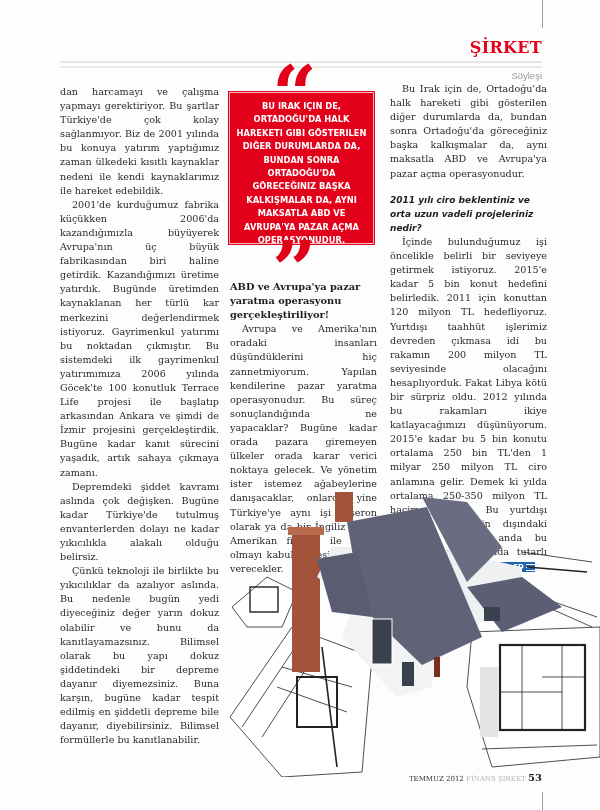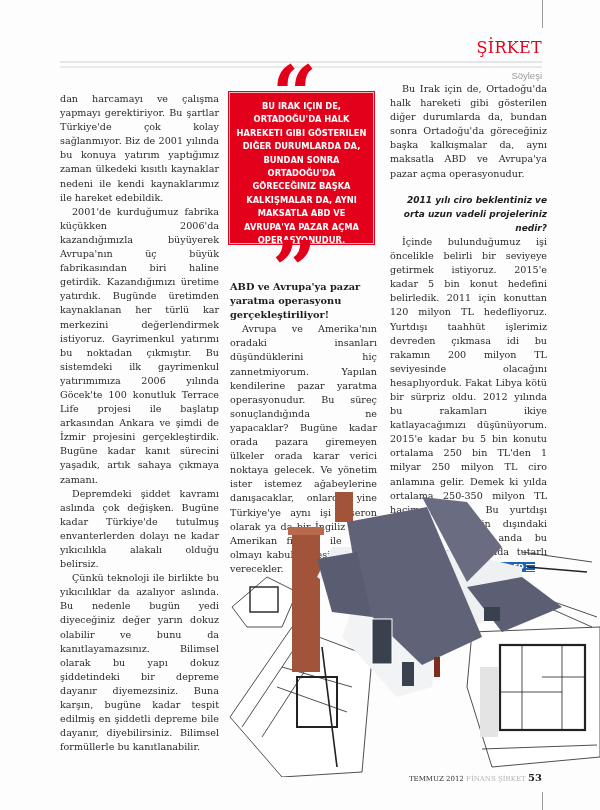--- a/index.html
+++ b/index.html
@@ -1,31 +1,31 @@
 <!DOCTYPE html>
 <html><head>
 <meta charset="utf-8">
 <style>
   html,body{margin:0;padding:0;}
   body{width:600px;height:810px;background:#fdfdfd;position:relative;overflow:hidden;
        font-family:"DejaVu Serif","Liberation Serif",serif;color:#2b2b2b;}
   .crop-mark{position:absolute;width:1px;background:#9a9a9a;}
   .section-title{position:absolute;right:58px;top:38px;font-family:"DejaVu Serif",serif;
-       font-weight:normal;font-size:16px;color:#e2001a;letter-spacing:0.3px;margin-left:24px;}
+       font-weight:bold;font-size:16px;color:#e2001a;letter-spacing:0.3px;margin-left:24px;}
   .section-rule{position:absolute;left:60px;right:58px;top:61px;height:2px;background:#e6e6e6;}
   .section-rule2{position:absolute;left:60px;right:58px;top:66px;height:2px;background:#e9e9e9;}
   .section-sub{position:absolute;right:58px;top:70px;font-family:Liberation Sans, sans-serif;
        font-size:9.5px;color:#9a9a9a;}
   .col{position:absolute;font-size:9.6px;line-height:14.1px;text-align:justify;}
   .col p{margin:0;text-indent:12px;}
   .col p.noind{text-indent:0;}
   .col .q{font-family:"DejaVu Sans",sans-serif;font-style:italic;font-weight:bold;font-size:9px;
-          text-indent:0;margin-top:12px;text-align:right;color:#1e1e1e;}
+          text-indent:0;margin-top:12px;text-align:left;color:#1e1e1e;}
   .col .h{font-weight:bold;text-indent:0;text-align:left;font-size:9.8px;margin-top:0;color:#1c1c1c;}
-  #col1{left:60px;top:92px;width:159px;}
+  #col1{left:60px;top:85px;width:159px;}
   #col2{left:230px;top:280px;width:147px;}
   #col3{left:390px;top:82px;width:157px;}
   .pull{position:absolute;left:229px;top:92px;width:145px;height:152px;background:#e2001a;
         box-sizing:border-box;border:1px solid #f7b7bf;outline:1px solid #e2001a;}
   .pull-text{position:absolute;left:6px;right:6px;top:7px;color:#fff;text-align:center;
         font-family:"DejaVu Sans",sans-serif;font-weight:bold;font-size:8.3px;line-height:13.4px;
         text-transform:uppercase;font-variant:small-caps;}
   .quote-mark{position:absolute;color:#e2001a;font-family:"DejaVu Serif",serif;font-weight:bold;
         font-size:78px;line-height:60px;}
   #qopen{left:272px;top:65px;}

